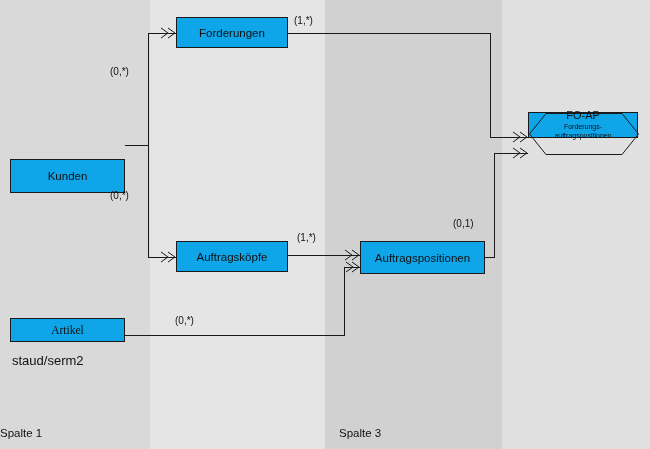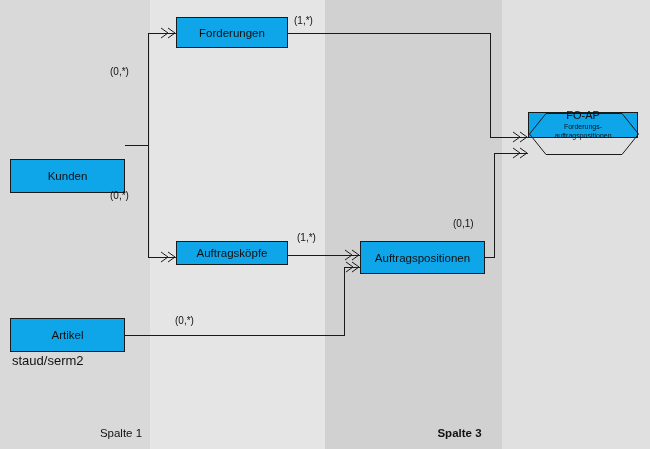--- a/index.html
+++ b/index.html
@@ -13,40 +13,40 @@
   .band4 { left: 502px; width: 148px; }
   .wires { position: absolute; left: 0; top: 0; }
   .wire { stroke: #1a1a1a; stroke-width: 1; fill: none; }
   .entity {
     position: absolute; background: #0ea5e9; border: 1px solid #1a1a1a;
     display: flex; align-items: center; justify-content: center;
     font-size: 11.5px; color: #111; text-align: center;
   }
   .e-kunden   { left: 10px;  top: 120px; width: 115px; height: 34px; margin-top: 39px; }
   .e-forder   { left: 176px; top: 17px;  width: 112px; height: 31px; }
-  .e-koepfe   { left: 176px; top: 241px; width: 112px; height: 24px; }
-  .e-artikel  { left: 10px;  top: 318px; width: 115px; height: 34px; }
+  .e-koepfe   { left: 176px; top: 241px; width: 112px; height: 31px; }
+  .e-artikel  { left: 10px;  top: 318px; width: 115px; height: 24px; font-family: Liberation Serif, serif; }
   .e-pos      { left: 360px; top: 241px; width: 125px; height: 33px; }
   .e-foap     { left: 528px; top: 112px; width: 110px; height: 26px; flex-direction: column; }
   .hex { position: absolute; left: 0; top: 0; }
   .foap-text { position: relative; line-height: 1; }
   .foap-title { font-size: 11px; margin-bottom: 2px; }
   .foap-sub { font-size: 7px; line-height: 1.15; }
   .card { position: absolute; font-size: 10px; color: #111; white-space: nowrap; }
   .c1 { left: 110px; top: 66px; }
   .c2 { left: 110px; top: 190px; }
   .c3 { left: 294px; top: 15px; }
   .c4 { left: 297px; top: 232px; }
   .c5 { left: 453px; top: 218px; text-align: right; }
   .c6 { left: 175px; top: 315px; }
   .watermark { position: absolute; left: 12px; top: 353px; font-size: 13px; color: #111; }
-  .collabel { position: absolute; top: 427px; font-size: 11.5px; text-align: center; margin-left: 46px; }
+  .collabel { position: absolute; top: 427px; font-size: 11.5px; text-align: left; }
   .col1 { left: 0;     width: 150px; }
   .col2 { left: 150px; width: 175px; }
-  .col3 { left: 325px; width: 177px; font-weight: bold; }
+  .col3 { left: 339px; width: 177px; }
   .col4 { left: 502px; width: 148px; }
 </style>
 </head>
 <body>
 
 <div class="canvas">
 
   <div class="band band1" style="background-color: rgb(217, 217, 217);"></div>
   <div class="band band2" style="background-color: rgb(229, 229, 229);"></div>
   <div class="band band3" style="background-color: rgb(209, 209, 209);"></div>

